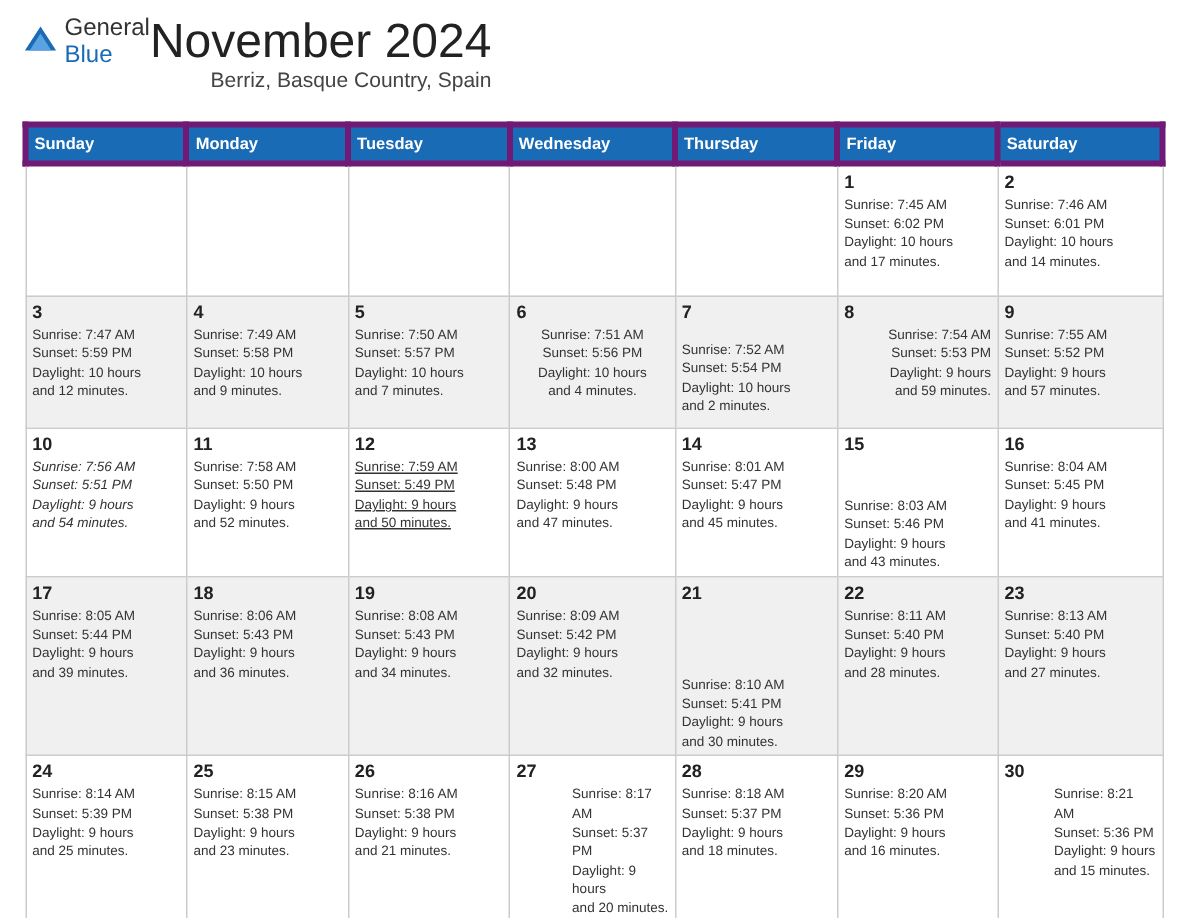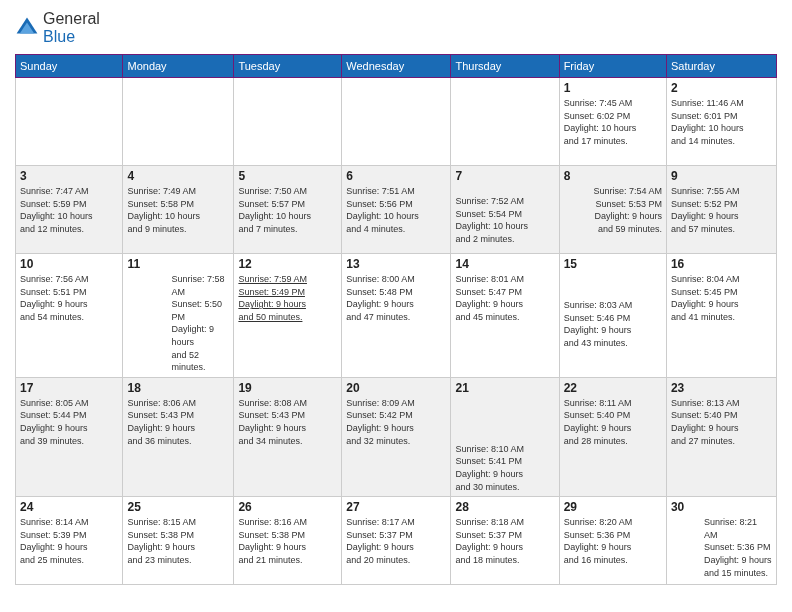--- a/index.html
+++ b/index.html
@@ -1,40 +1,40 @@
 <!DOCTYPE html>
 <html><head>
   <meta charset="utf-8">
   <style>
     * { margin: 0; padding: 0; box-sizing: border-box; }
     body { width: 792px; height: 612px; font-family: Arial, sans-serif; background: #fff; overflow: hidden; }
     
     .page { width: 792px; height: 612px; padding: 10px 15px; }
     
-    .header { display: flex; align-items: flex-start; margin-bottom: 8px; }
+    .header { display: flex; align-items: flex-start; margin-bottom: 20px; }
     
     .logo { display: flex; align-items: center; gap: 4px; }
     .logo-general { color: #333; }
     .logo-blue { color: #1a6bb5; }
     .logo-icon { width: 24px; height: 24px; }
     
     .title-block { text-align: right; }
     .month-title { font-size: 32px; font-weight: normal; color: #222; line-height: 1.1; }
     .location { font-size: 14px; color: #444; }
     
     .calendar { width: 100%; border-collapse: collapse; }
     
     .calendar th {
       background-color: #1a6bb5;
       color: white;
       font-size: 11px;
-      font-weight: normal;
+      font-weight: bold;
       padding: 5px 4px;
       text-align: left;
-      border: 1px solid #701a75;
+      border: 4px solid #701a75;
     }
     
     .calendar td {
       border: 1px solid #ccc;
       vertical-align: top;
       padding: 3px 4px;
       width: 113px;
       height: 88px;
       font-size: 9.5px;
       color: #333;
@@ -55,20 +55,24 @@
     <div class="logo">
       <svg class="logo-icon" viewBox="0 0 30 30">
         <polygon points="15,2 28,22 2,22" fill="#1a6bb5"></polygon>
         <polygon points="15,8 24,22 6,22" fill="#5ba3e0"></polygon>
       </svg>
       <div>
         <span class="logo-general">General</span><br>
         <span class="logo-blue">Blue</span>
       </div>
     </div>
+    <div class="title-block">
+      <div class="month-title">November 2024</div>
+      <div class="location">Berriz, Basque Country, Spain</div>
+    </div>
   </div>
 
   <table class="calendar">
     <thead>
       <tr>
         <th>Sunday</th>
         <th>Monday</th>
         <th>Tuesday</th>
         <th>Wednesday</th>
         <th>Thursday</th>
@@ -85,21 +89,21 @@
           <td class="empty"></td>
           <td>
             <span class="day-num">1</span>
             <div class="day-info" style="white-space: pre-line;">Sunrise: 7:45 AM
 Sunset: 6:02 PM
 Daylight: 10 hours
 and 17 minutes.</div>
           </td>
           <td>
             <span class="day-num">2</span>
-            <div class="day-info" style="white-space: pre-line;">Sunrise: 11:46 AM
+            <div class="day-info" style="white-space: pre-line;">Sunrise: 7:46 AM
 Sunset: 6:01 PM
 Daylight: 10 hours
 and 14 minutes.</div>
           </td>
         </tr>
         <tr>
           <td class="shaded">
             <span class="day-num">3</span>
             <div class="day-info" style="white-space: pre-line;">Sunrise: 7:47 AM
 Sunset: 5:59 PM
@@ -115,21 +119,21 @@
           </td>
           <td class="shaded">
             <span class="day-num">5</span>
             <div class="day-info" style="white-space: pre-line;">Sunrise: 7:50 AM
 Sunset: 5:57 PM
 Daylight: 10 hours
 and 7 minutes.</div>
           </td>
           <td class="shaded">
             <span class="day-num">6</span>
-            <div class="day-info" style="white-space: pre-line;">Sunrise: 7:51 AM
+            <div class="day-info" style="white-space: pre-line; text-align: center;">Sunrise: 7:51 AM
 Sunset: 5:56 PM
 Daylight: 10 hours
 and 4 minutes.</div>
           </td>
           <td class="shaded">
             <span class="day-num">7</span>
             <div class="day-info" style="white-space: pre-line; margin-top: 12px;">Sunrise: 7:52 AM
 Sunset: 5:54 PM
 Daylight: 10 hours
 and 2 minutes.</div>
@@ -145,28 +149,28 @@
             <span class="day-num">9</span>
             <div class="day-info" style="white-space: pre-line;">Sunrise: 7:55 AM
 Sunset: 5:52 PM
 Daylight: 9 hours
 and 57 minutes.</div>
           </td>
         </tr>
         <tr>
           <td>
             <span class="day-num">10</span>
-            <div class="day-info" style="white-space: pre-line;">Sunrise: 7:56 AM
+            <div class="day-info" style="white-space: pre-line; font-style: italic;">Sunrise: 7:56 AM
 Sunset: 5:51 PM
 Daylight: 9 hours
 and 54 minutes.</div>
           </td>
           <td>
             <span class="day-num">11</span>
-            <div class="day-info" style="white-space: pre-line; margin-left: 44px;">Sunrise: 7:58 AM
+            <div class="day-info" style="white-space: pre-line;">Sunrise: 7:58 AM
 Sunset: 5:50 PM
 Daylight: 9 hours
 and 52 minutes.</div>
           </td>
           <td>
             <span class="day-num">12</span>
             <div class="day-info" style="white-space: pre-line; text-decoration: underline;">Sunrise: 7:59 AM
 Sunset: 5:49 PM
 Daylight: 9 hours
 and 50 minutes.</div>
@@ -268,21 +272,21 @@
           </td>
           <td>
             <span class="day-num">26</span>
             <div class="day-info" style="white-space: pre-line;">Sunrise: 8:16 AM
 Sunset: 5:38 PM
 Daylight: 9 hours
 and 21 minutes.</div>
           </td>
           <td>
             <span class="day-num">27</span>
-            <div class="day-info" style="white-space: pre-line;">Sunrise: 8:17 AM
+            <div class="day-info" style="white-space: pre-line; margin-left: 37px;">Sunrise: 8:17 AM
 Sunset: 5:37 PM
 Daylight: 9 hours
 and 20 minutes.</div>
           </td>
           <td>
             <span class="day-num">28</span>
             <div class="day-info" style="white-space: pre-line;">Sunrise: 8:18 AM
 Sunset: 5:37 PM
 Daylight: 9 hours
 and 18 minutes.</div>

